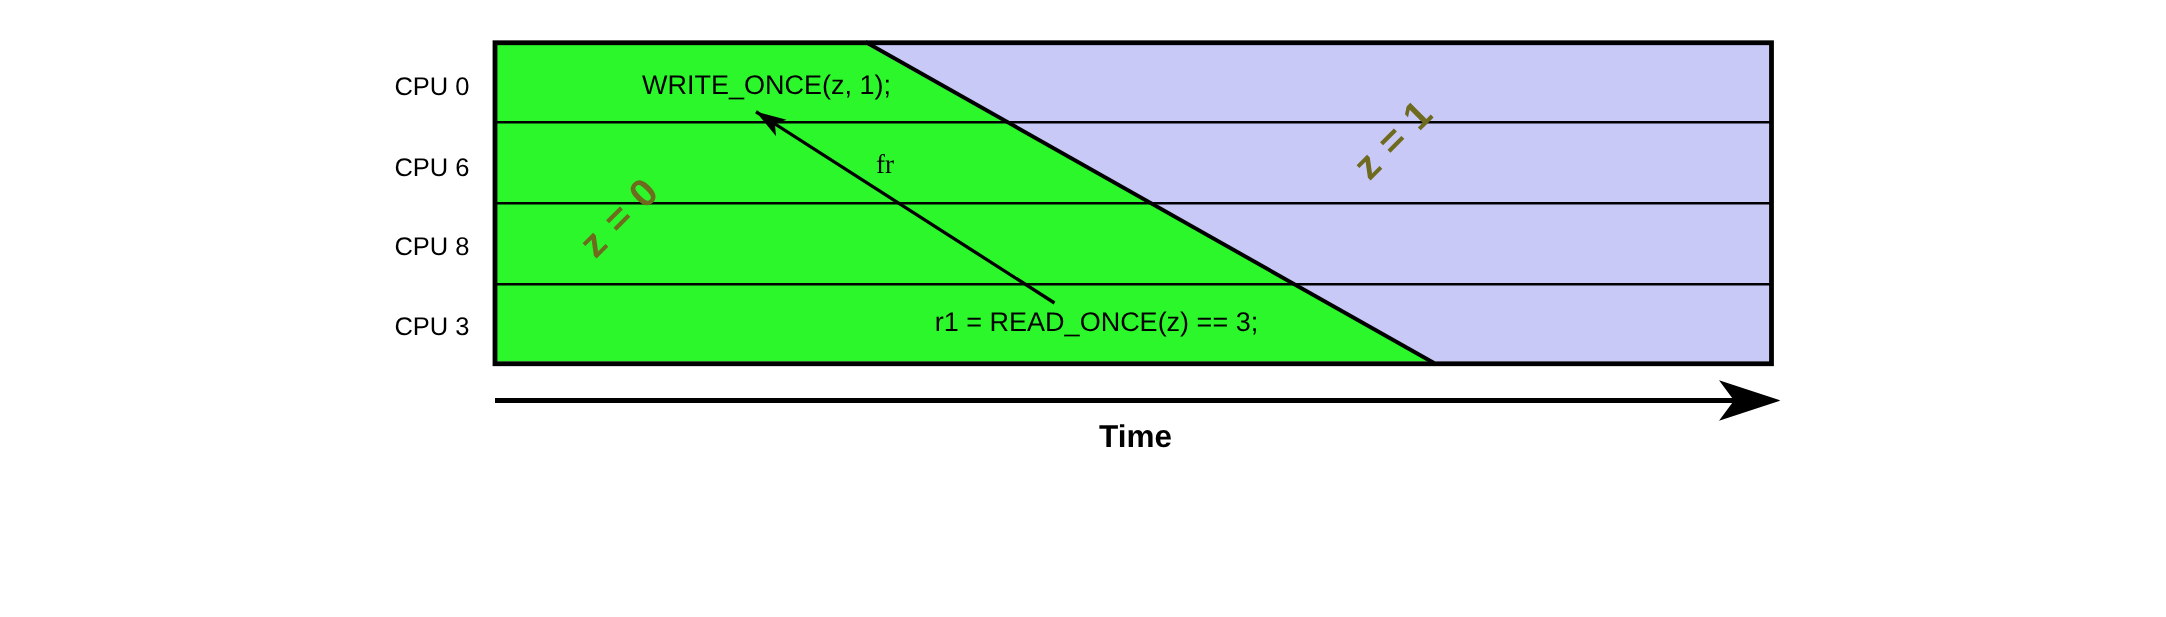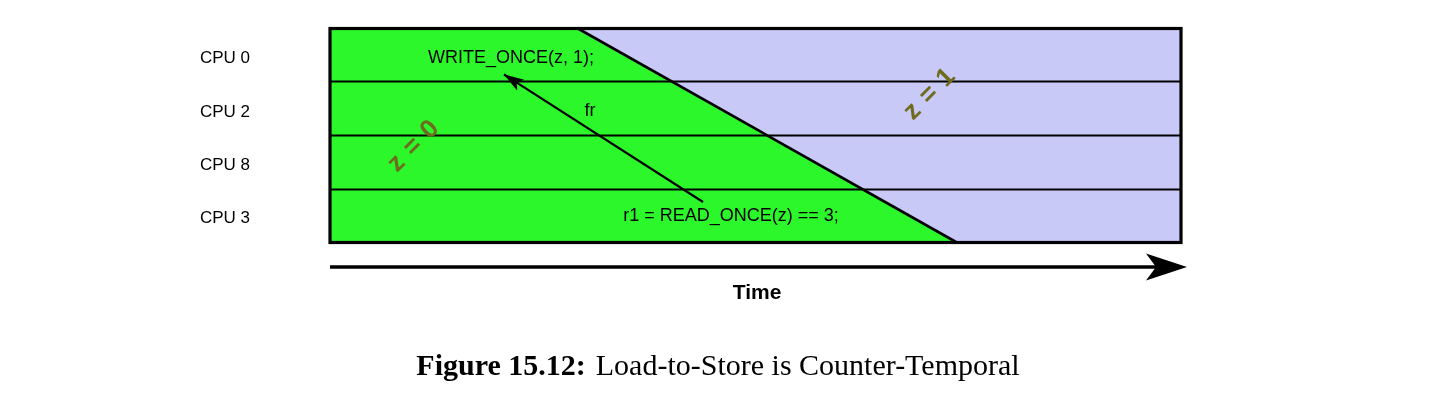--- a/index.html
+++ b/index.html
@@ -3,25 +3,25 @@
 <meta charset="utf-8">
 <style>
   html,body{margin:0;padding:0;background:#ffffff;}
   .canvas{
     position:relative;width:1444px;height:411px;background:#ffffff;
     font-family:"Liberation Sans",sans-serif;overflow:hidden;
   }
   .diagram-svg{position:absolute;left:0;top:0;width:1444px;height:411px;}
   .lbl{position:absolute;transform:translate(-50%,-50%);white-space:nowrap;color:#000;}
   .cpu-label{
-    position:absolute;left:200px;width:113px;
+    position:absolute;left:200px;width:113px;text-align:right;
     font-size:17px;line-height:20px;color:#000;
   }
   .code-label{font-size:18px;}
-  .fr-label{font-size:18px;}
+  .fr-label{font-size:18px;font-family:Liberation Serif, serif;}
   .zone-label{
     font-size:26px;font-weight:bold;letter-spacing:1px;
     transform:translate(-50%,-50%) rotate(-45deg);
   }
   .time-label{font-size:21px;font-weight:bold;}
   .caption{
     font-family:"Liberation Serif",serif;font-size:30px;color:#000;
   }
   .caption .cap-num{font-weight:bold;}
   .caption .cap-text{margin-left:10px;}
@@ -50,31 +50,28 @@
 
     <rect x="330" y="28.5" width="851" height="214" fill="none" stroke="#000" stroke-width="3.2"></rect>
 
     <line x1="703" y1="202" x2="504" y2="74.5" stroke="#000" stroke-width="2.2" marker-end="url(#arrow-fr)"></line>
 
     <line x1="330" y1="267" x2="1158" y2="267" stroke="#000" stroke-width="3.4"></line>
     <path d="M1187,267 L1146,253.5 L1156,267 L1146,280.5 Z" fill="#000"></path>
   </svg>
 
   <div class="cpu-label" style="top:48px;">CPU 0</div>
-  <div class="cpu-label" style="top:102px;">CPU 2</div>
+  <div class="cpu-label" style="top:102px;">CPU 6</div>
   <div class="cpu-label" style="top:155px;">CPU 8</div>
   <div class="cpu-label" style="top:208px;">CPU 3</div>
 
   <div class="lbl code-label" style="left:511px;top:57px;">WRITE_ONCE(z, 1);</div>
   <div class="lbl code-label" style="left:731px;top:215px;">r1 = READ_ONCE(z) == 3;</div>
 
   <div class="lbl fr-label" style="left:590px;top:110px;">fr</div>
 
   <div class="lbl zone-label" style="left: 413px; top: 145px; color: rgb(110, 106, 30);">z = 0</div>
   <div class="lbl zone-label" style="left: 929px; top: 93px; color: rgb(110, 106, 30);">z = 1</div>
 
   <div class="lbl time-label" style="left:757px;top:292px;">Time</div>
 
-  <div class="lbl caption" style="left:718px;top:365px;">
-    <span class="cap-num">Figure 15.12:</span><span class="cap-text">Load-to-Store is Counter-Temporal</span>
-  </div>
 
 </div>
 
 </body></html>

